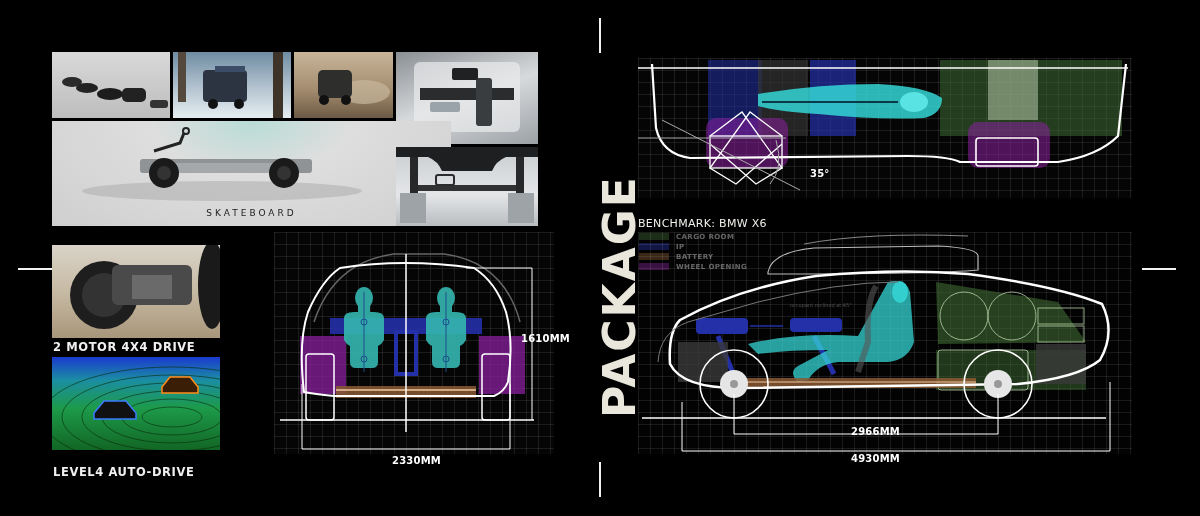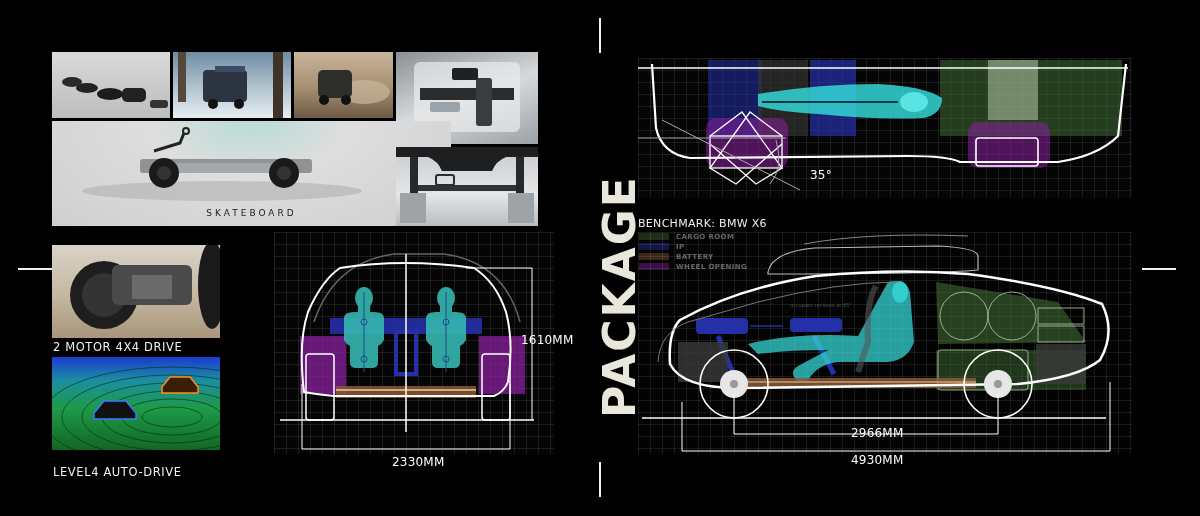--- a/index.html
+++ b/index.html
@@ -3,22 +3,22 @@
 <meta charset="utf-8">
 <style>
   html,body{margin:0;padding:0;background:#000;}
   body{width:1200px;height:516px;position:relative;overflow:hidden;font-family:"DejaVu Sans",sans-serif;color:#fff;}
   .abs{position:absolute;}
   .photo{position:absolute;overflow:hidden;}
   .grid{position:absolute;background-color:#050505;
     background-image:linear-gradient(rgba(255,255,255,0.09) 1px,transparent 1px),linear-gradient(90deg,rgba(255,255,255,0.09) 1px,transparent 1px);
     background-size:12px 12px;}
   .tick{position:absolute;background:#f2f2f2;}
-  .caption{position:absolute;font-weight:normal;font-size:11.5px;letter-spacing:0.6px;color:#f0f0f0;font-family:"DejaVu Sans",sans-serif;}
-  .dimlabel{position:absolute;font-size:12px;font-weight:normal;color:#fff;letter-spacing:0.2px;}
+  .caption{position:absolute;font-weight:bold;font-size:11.5px;letter-spacing:0.6px;color:#f0f0f0;font-family:"DejaVu Sans",sans-serif;}
+  .dimlabel{position:absolute;font-size:10px;font-weight:bold;color:#fff;letter-spacing:0.2px;}
   .package{position:absolute;left:598px;top:418px;transform:rotate(-90deg);transform-origin:left top;
     font-family:"DejaVu Sans",sans-serif;font-weight:bold;font-size:44px;letter-spacing:2px;color:#e9e6dc;line-height:1;white-space:nowrap;}
   .legend-title{position:absolute;left:638px;top:217px;font-size:11px;font-weight:normal;color:#f2f0ea;letter-spacing:0.3px;}
   .legend-row{position:absolute;left:639px;height:9px;display:flex;align-items:center;}
   .legend-swatch{width:30px;height:7px;margin-right:7px;}
   .legend-label{font-size:7px;font-weight:bold;color:#eee;letter-spacing:0.4px;}
 </style>
 </head>
 <body>
 

